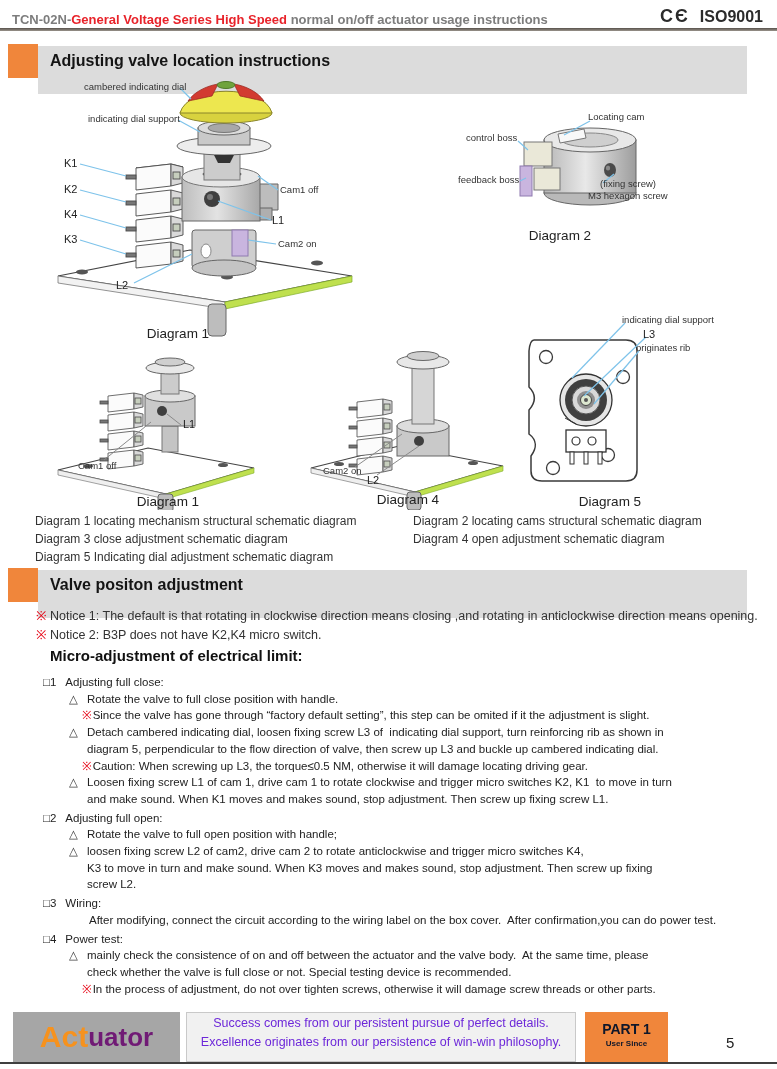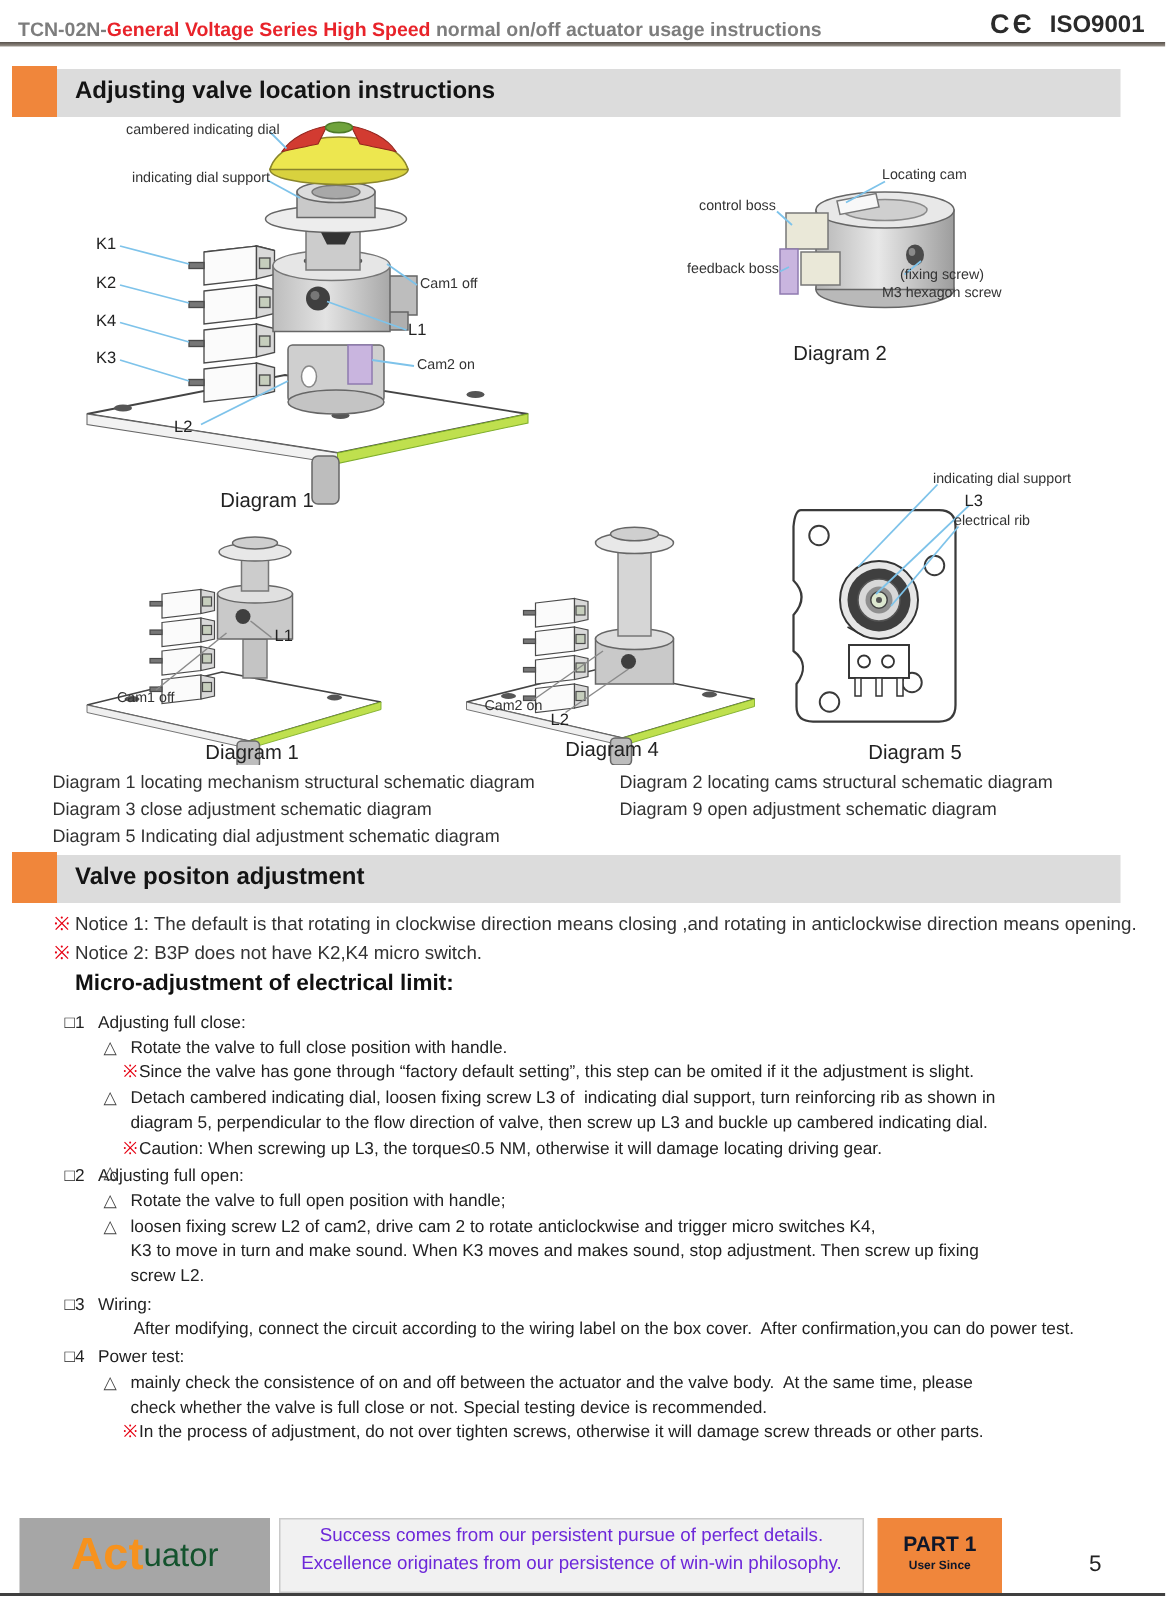--- a/index.html
+++ b/index.html
@@ -10,21 +10,21 @@
        justify-content:space-between;align-items:flex-end;}
   .hdr-title{font-size:13px;font-weight:bold;color:#7d7d7d;white-space:nowrap;}
   .hdr-title .red{color:#e8232a;}
   .hdr-marks{display:flex;align-items:center;gap:10px;}
   .ce{font-size:18px;font-weight:bold;color:#2b2b2b;letter-spacing:2px;}
   .iso{font-size:16px;font-weight:bold;color:#2b2b2b;}
   .hdr-rule{position:absolute;left:0;right:0;top:28px;height:3px;
             background:linear-gradient(#57514b,#9a938b);}
   
   .sec-sq{position:absolute;left:8px;width:30px;height:34px;background:#f0863b;}
-  .sec-bar{position:absolute;left:38px;width:709px;height:32px;background:#dcdcdc;}
+  .sec-bar{position:absolute;left:38px;width:709px;height:48px;background:#dcdcdc;}
   .sec-bar .t{display:block;padding-left:12px;line-height:30px;font-size:16px;
               font-weight:bold;color:#141414;}
   
   .dg{position:absolute;}
   .dg svg{position:absolute;left:0;top:0;}
   .dlbl{position:absolute;font-size:9.5px;color:#333;white-space:nowrap;}
   .klbl{position:absolute;font-size:11px;color:#222;white-space:nowrap;}
   .dcap{position:absolute;font-size:13.5px;color:#222;text-align:center;}
   
   .caps{position:absolute;left:35px;top:512px;width:715px;font-size:12px;
@@ -42,21 +42,21 @@
   .s-head .mk{margin-right:9px;}
   .s-tri{position:relative;padding-left:51px;}
   .s-tri .mk{position:absolute;left:33px;top:0;color:#444;}
   .s-note{padding-left:46px;}
   .s-note .mk{margin-right:1px;}
   .s-plain{padding-left:53px;}
   
   .logo-box{position:absolute;left:13px;top:1012px;width:167px;height:50px;background:#a6a6a6;
             display:flex;align-items:center;justify-content:center;}
   .logo-box .a{font-size:30px;font-weight:bold;color:#f6921e;}
-  .logo-box .b{font-size:22px;font-weight:normal;color:#14532d;}
+  .logo-box .b{font-size:26px;font-weight:bold;color:#701a75;}
   .slogan-box{position:absolute;left:186px;top:1012px;width:390px;height:50px;background:#f1f1f1;
               border:1px solid #c9c9c9;box-sizing:border-box;text-align:center;
               font-size:12.5px;color:#6d28d9;line-height:19px;padding-top:1px;}
   .part-box{position:absolute;left:585px;top:1012px;width:83px;height:50px;background:#f0863b;
             color:#0f172a;text-align:center;}
   .part-box .p1{font-size:14px;font-weight:bold;margin-top:9px;}
   .part-box .p2{font-size:8px;font-weight:bold;margin-top:2px;}
   .page-num{position:absolute;left:726px;top:1034px;font-size:15px;color:#222;}
   .bottom-rule{position:absolute;left:0;right:0;top:1062px;height:2px;background:#3f3f3f;}
 </style>
@@ -320,29 +320,29 @@
       <rect x="74" y="142" width="4" height="12" fill="#fff" stroke="#333"></rect>
       <rect x="88" y="142" width="4" height="12" fill="#fff" stroke="#333"></rect>
       <g stroke="#7ec3ea" stroke-width="1.2" fill="none">
         <path d="M115,13 L62,68"></path>
         <path d="M136,27 L74,86"></path>
         <path d="M129,41 L84,94"></path>
       </g>
     </svg>
     <span class="dlbl" style="left:112px;top:4px;">indicating dial support</span>
     <span class="klbl" style="left:133px;top:18px;">L3</span>
-    <span class="dlbl" style="left:126px;top:32px;">electrical rib</span>
+    <span class="dlbl" style="left:126px;top:32px;">originates rib</span>
     <span class="dcap" style="left:20px;top:184px;width:160px;">Diagram 5</span>
   </div>
 
   <div class="caps">
     <span>Diagram 1  locating mechanism structural schematic diagram</span>
     <span>Diagram 2  locating cams structural schematic diagram</span>
     <span>Diagram 3  close adjustment schematic diagram</span>
-    <span>Diagram 9  open adjustment schematic diagram</span>
+    <span>Diagram 4  open adjustment schematic diagram</span>
     <span>Diagram 5  Indicating dial adjustment schematic diagram</span>
     <span></span>
   </div>
 
   <div class="sec-sq" style="top:568px;"></div>
   <div class="sec-bar" style="top:570px;">
     <span class="t">Valve positon adjustment</span>
   </div>
 
   <div class="notices">
@@ -352,21 +352,22 @@
 
   <div class="subhead">Micro-adjustment of electrical limit:</div>
 
   <div class="steps">
     <div class="s-head"><span class="mk">□1</span><span>Adjusting full close:</span></div>
     <div class="s-tri"><span class="mk">△</span><span class="txt">Rotate the valve to full close position with handle.</span></div>
     <div class="s-note"><span class="mk red">※</span><span class="txt">Since the valve has gone through “factory default setting”, this step can be omited if it the adjustment is slight.</span></div>
     <div class="s-tri"><span class="mk">△</span><span class="txt">Detach cambered indicating dial, loosen fixing screw L3 of  indicating dial support, turn reinforcing rib as shown in
 diagram 5, perpendicular to the flow direction of valve, then screw up L3 and buckle up cambered indicating dial.</span></div>
     <div class="s-note"><span class="mk red">※</span><span class="txt">Caution: When screwing up L3, the torque≤0.5 NM, otherwise it will damage locating driving gear.</span></div>
-    <div class="s-tri"><span class="mk">△</span></div>
+    <div class="s-tri"><span class="mk">△</span><span class="txt">Loosen fixing screw L1 of cam 1, drive cam 1 to rotate clockwise and trigger micro switches K2, K1  to move in turn
+and make sound. When K1 moves and makes sound, stop adjustment. Then screw up fixing screw L1.</span></div>
 
     <div class="s-head"><span class="mk">□2</span><span>Adjusting full open:</span></div>
     <div class="s-tri"><span class="mk">△</span><span class="txt">Rotate the valve to full open position with handle;</span></div>
     <div class="s-tri"><span class="mk">△</span><span class="txt">loosen fixing screw L2 of cam2, drive cam 2 to rotate anticlockwise and trigger micro switches K4,
 K3 to move in turn and make sound. When K3 moves and makes sound, stop adjustment. Then screw up fixing
 screw L2.</span></div>
 
     <div class="s-head"><span class="mk">□3</span><span>Wiring:</span></div>
     <div class="s-plain"><span class="txt">After modifying, connect the circuit according to the wiring label on the box cover.  After confirmation,you can do power test.</span></div>
 

